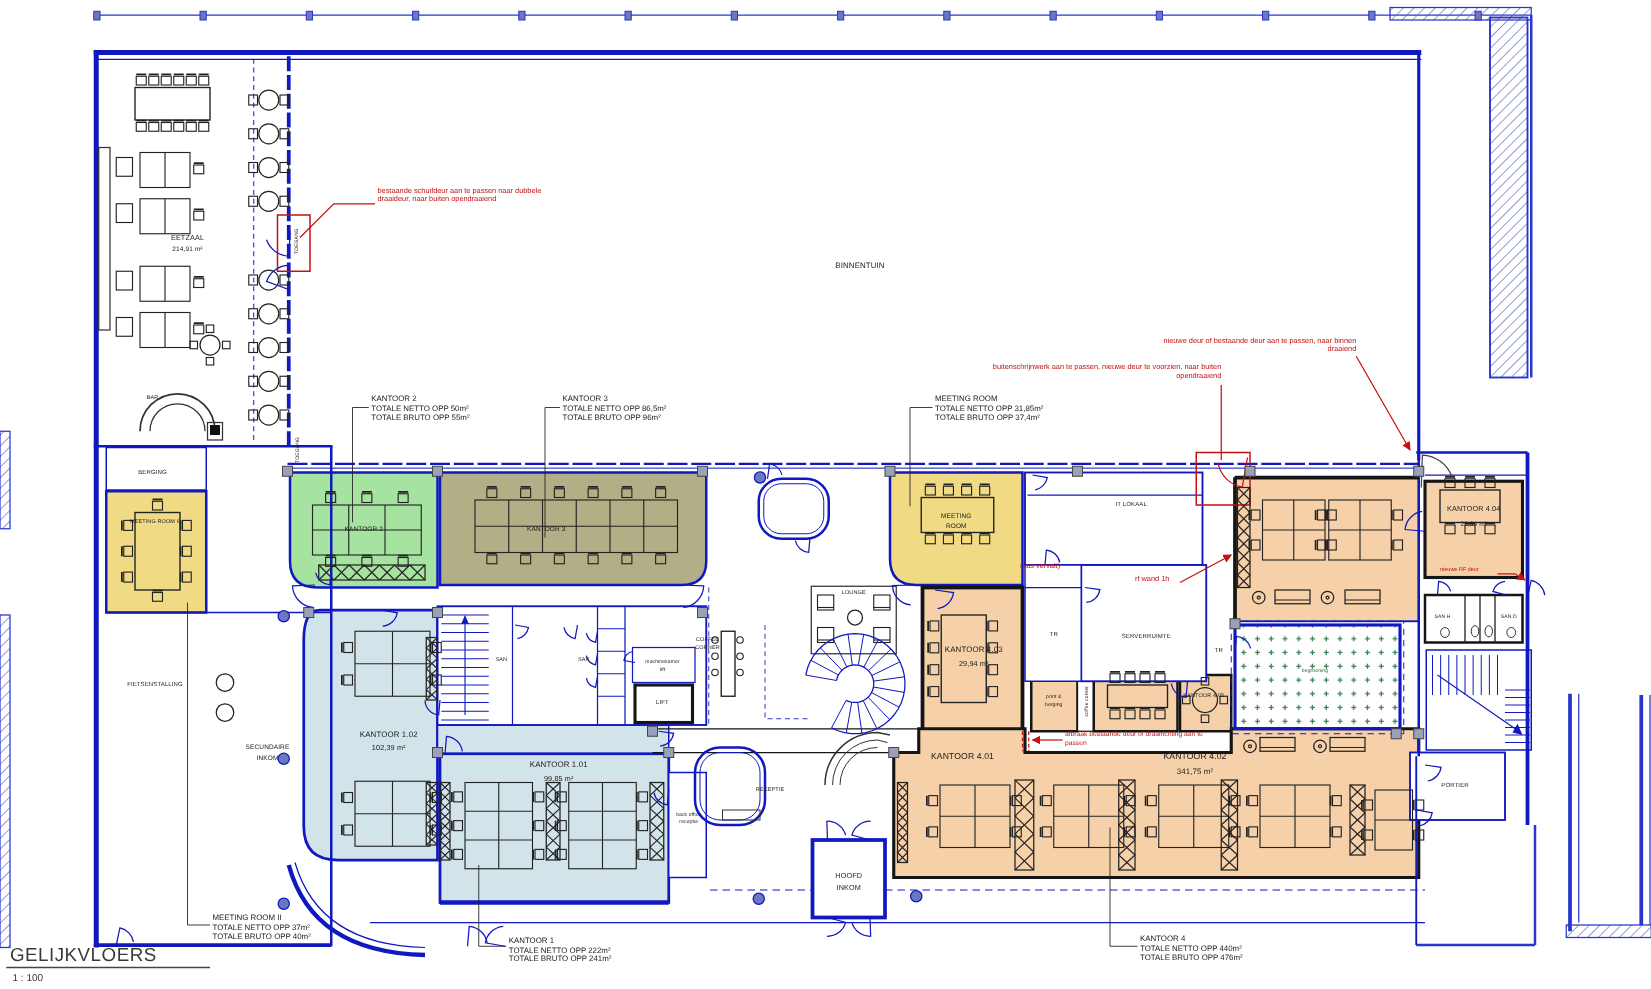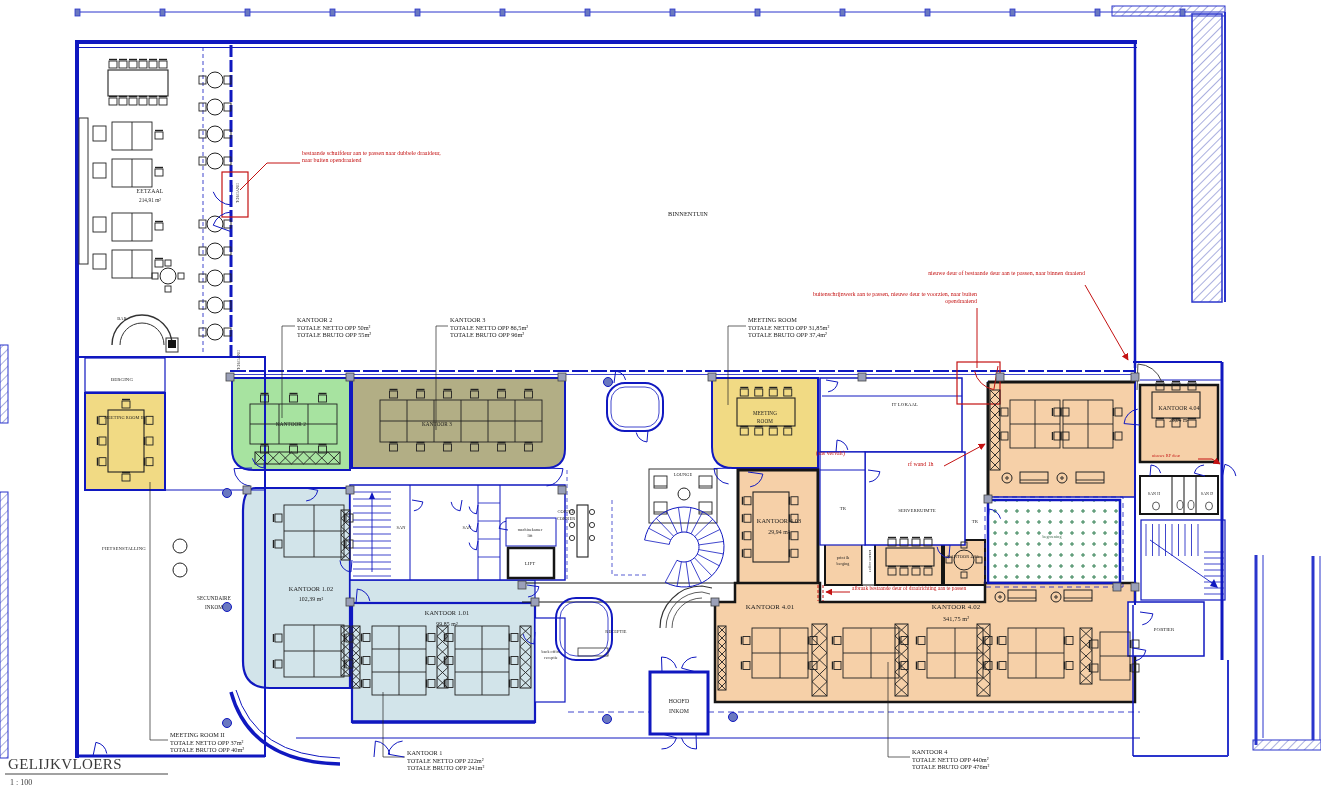--- a/index.html
+++ b/index.html
@@ -1,17 +1,17 @@
 <!DOCTYPE html>
 <html><head>
 <meta charset="utf-8">
 <style>
   html,body{margin:0;padding:0;background:#fff;}
   #plan{position:relative;width:1321px;height:791px;background:#fff;
-        font-family:Liberation Serif, serif;overflow:hidden;}
+        font-family:Liberation Sans, sans-serif;overflow:hidden;}
   #base{position:absolute;left:0;top:0;}
   .lbl{position:absolute;transform:translate(-50%,-50%);color:#1c1c1c;
        white-space:nowrap;letter-spacing:.1px;text-align:center;}
   .rot{transform:translate(-50%,-50%) rotate(-90deg);}
   .f35{font-size:4px;}.f4{font-size:4.4px;}.f45{font-size:4.8px;}
   .f5{font-size:5.2px;}.f55{font-size:5.8px;}.f6{font-size:6.3px;}.f65{font-size:6.9px;}
   .callout{position:absolute;font-size:6.3px;line-height:7.7px;color:#1c1c1c;white-space:nowrap;}
   .redblock{position:absolute;font-size:5.9px;line-height:7.1px;color:#c41212;}
   .ra{text-align:right;}
   .title{position:absolute;left:8px;top:756px;font-size:15px;color:#3a3a3a;letter-spacing:.4px;}

